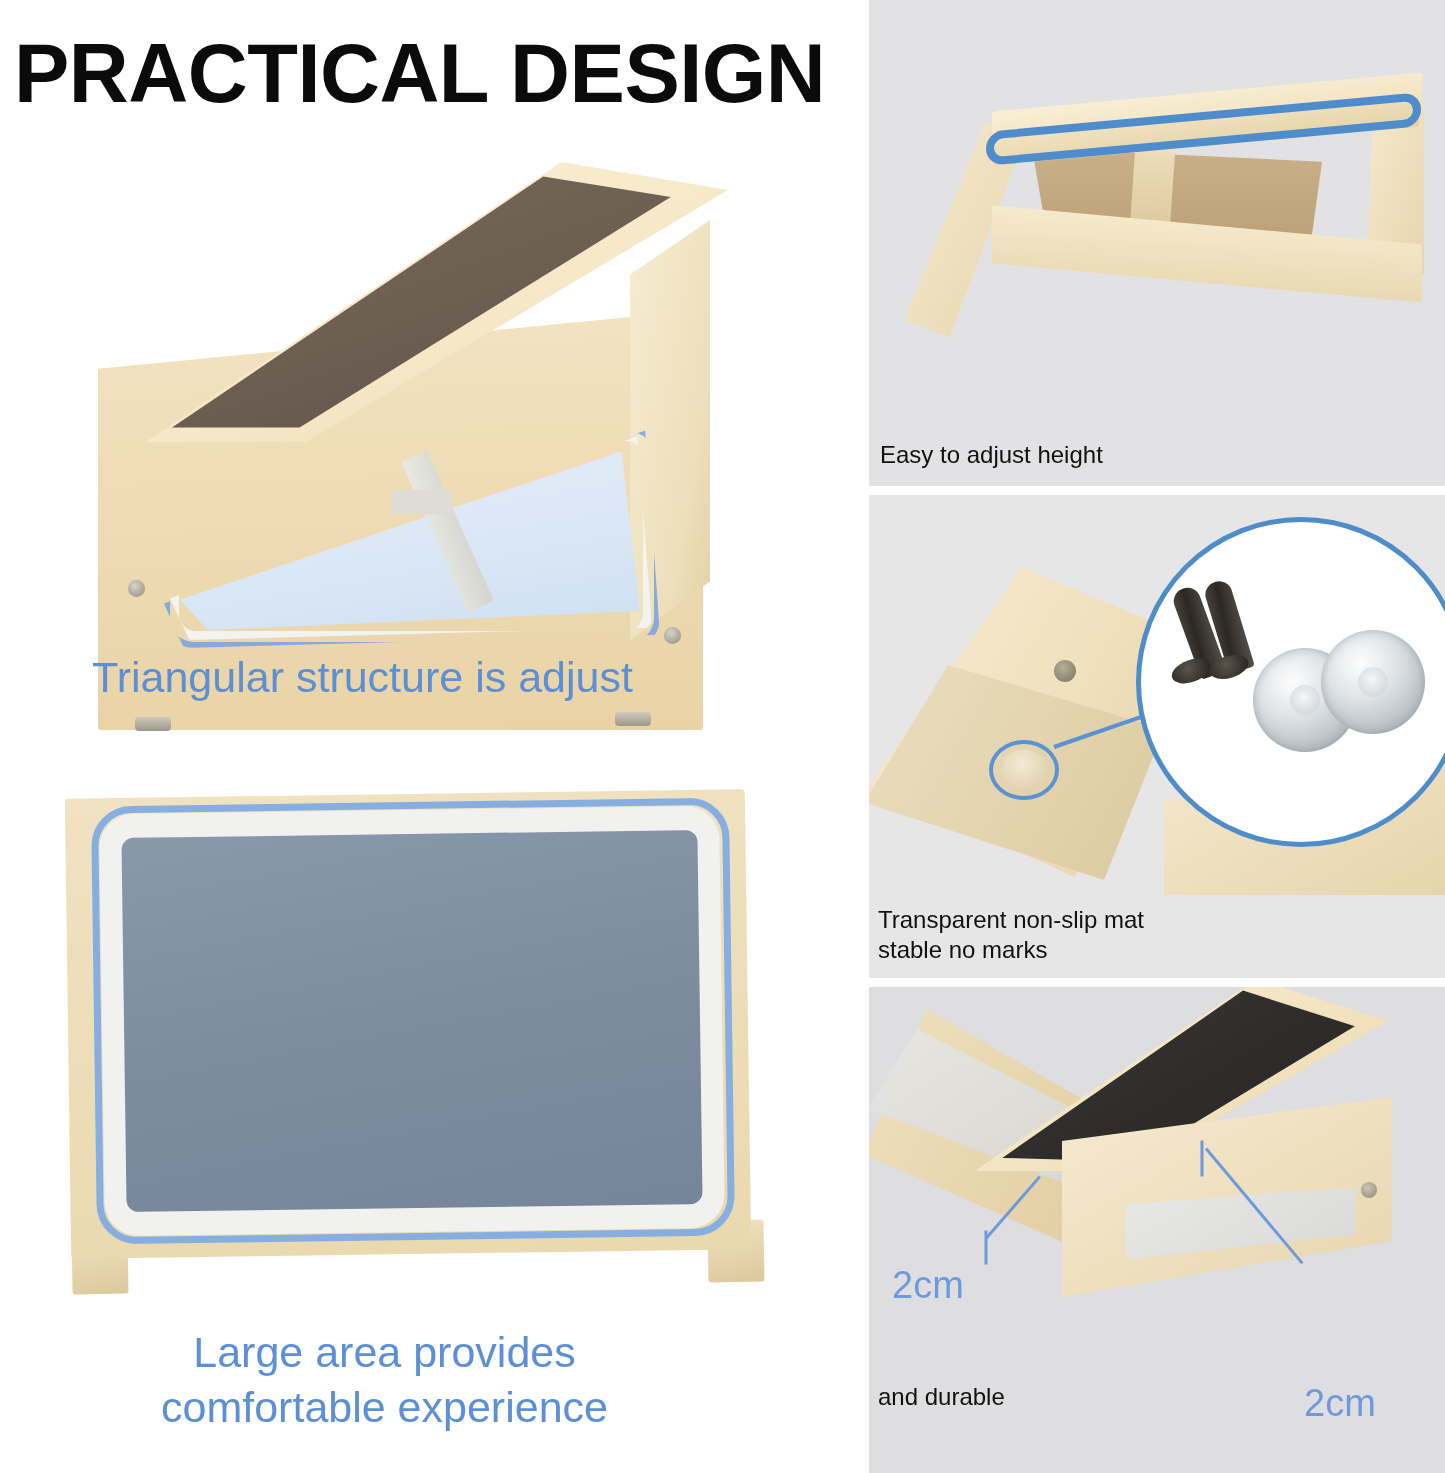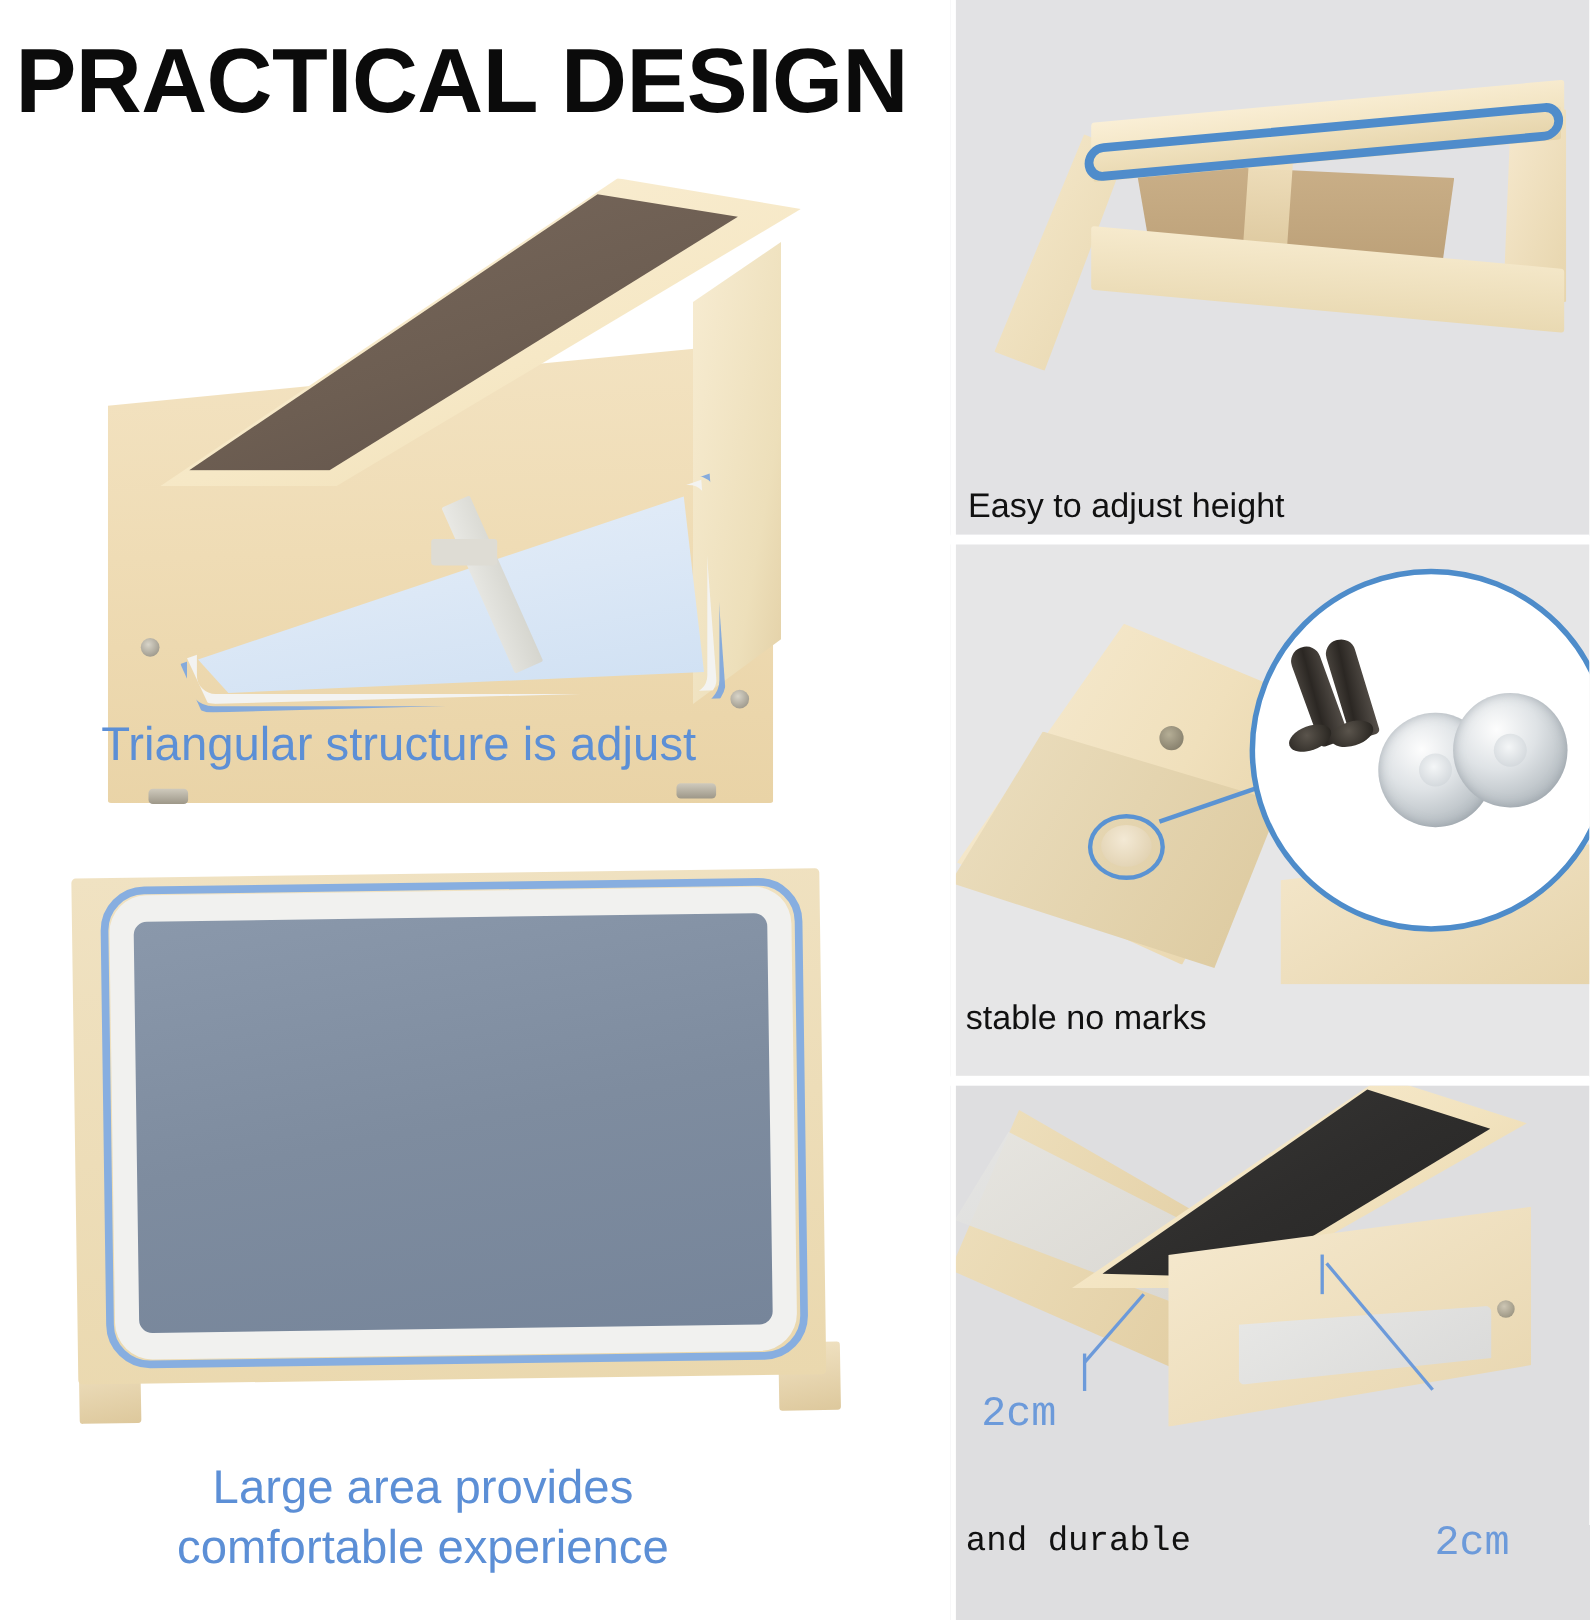--- a/index.html
+++ b/index.html
@@ -129,30 +129,30 @@
   .board-blue-hi {
     position:absolute; left:36px; top:12px; width:638px; height:438px;
     border:7px solid #87aee0; border-radius:40px; box-sizing:border-box;
     transform:rotate(-0.8deg);
   }
 
   
   .panel { position:absolute; left:0; width:581px; overflow:hidden; }
   .panel-1 { top:0px;    height:487px; background:#e2e2e4; }
   .panel-2 { top:495px;  height:484px; background:#e6e6e7; }
-  .panel-3 { top:987px;  height:486px; background:#dedee0;font-family:Liberation Mono, monospace; }
+  .panel-3 { top:987px;  height:486px; background:#dedee0; }
   .panel-gap { position:absolute; left:0; width:581px; height:9px; background:#ffffff; }
   .gap-1 { top:486px; }
   .gap-2 { top:978px; }
   .col-right::before {
     content:""; position:absolute; left:0; top:0; width:5px; height:1473px;
     background:#ffffff; z-index:20;
   }
 
-  .cap-dark { color:#111111; font-size:31px; line-height:1.27; font-weight:normal; }
+  .cap-dark { color:#111111; font-size:24px; line-height:1.27; font-weight:normal; }
   .cap-p1 { position:absolute; left:16px; top:440px; }
   .cap-p2 { position:absolute; left:14px; top:410px; }
   .cap-p3 { position:absolute; left:14px; top:395px; }
   .cm-label { position:absolute; color:#6c9ada; font-size:38px; font-weight:normal; }
   .cm-1 { left:28px;  top:277px; }
   .cm-2 { left:440px; top:395px; }
 
   
   .p1art { position:absolute; left:18px; top:50px; width:545px; height:330px; }
   .rv-deck {
@@ -387,20 +387,21 @@
           <div class="ins-screw ins-screw-b"></div>
           <div class="ins-head ins-head-a"></div>
           <div class="ins-head ins-head-b"></div>
           <div class="ins-pad ins-pad-a"></div>
           <div class="ins-pad ins-pad-b"></div>
           <div class="ins-pad-hole ins-hole-a"></div>
           <div class="ins-pad-hole ins-hole-b"></div>
         </div>
       </div>
       <div class="cap-dark cap-p2">
+        <div>Transparent non-slip mat</div>
         <div>stable no marks</div>
       </div>
     </div>
 
     <div class="panel-gap gap-2"></div>
 
     <div class="panel panel-3">
       <div class="p3art">
         <div class="fr-sideL"></div>
         <div class="fr-open"></div>

